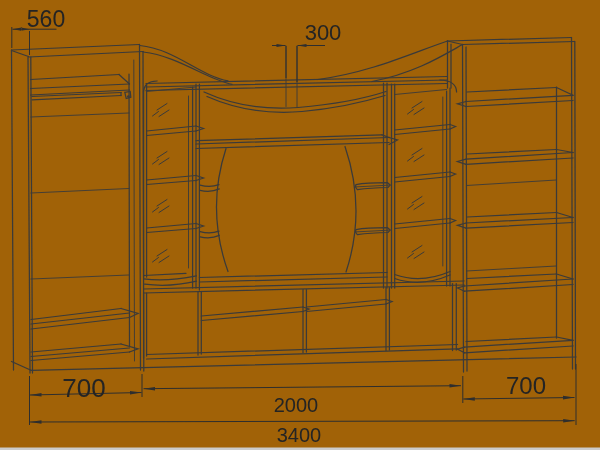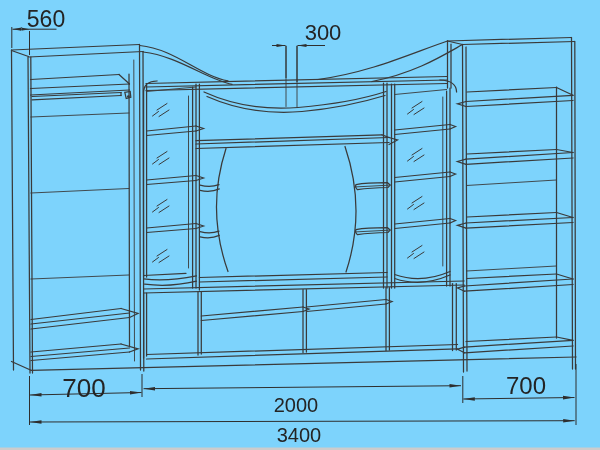--- a/index.html
+++ b/index.html
@@ -1,16 +1,16 @@
 <!DOCTYPE html>
 <html><head>
 <meta charset="utf-8">
 <style>
 html,body{margin:0;padding:0;background:#ffffff;}
-#page{width:600px;height:450px;position:relative;background:#7dd3fc;overflow:hidden;}
+#page{width:600px;height:450px;position:relative;background:#a16207;overflow:hidden;}
 svg{position:absolute;left:0;top:0;}
 text{font-family:"Liberation Sans",sans-serif;fill:#242424;}
 </style>
 </head>
 <body>
 <div id="page">
 <svg width="600" height="450" viewBox="0 0 600 450">
 <g fill="none" stroke="#3a3a3a" stroke-width="1.25" stroke-linecap="round">
 
 <g>

